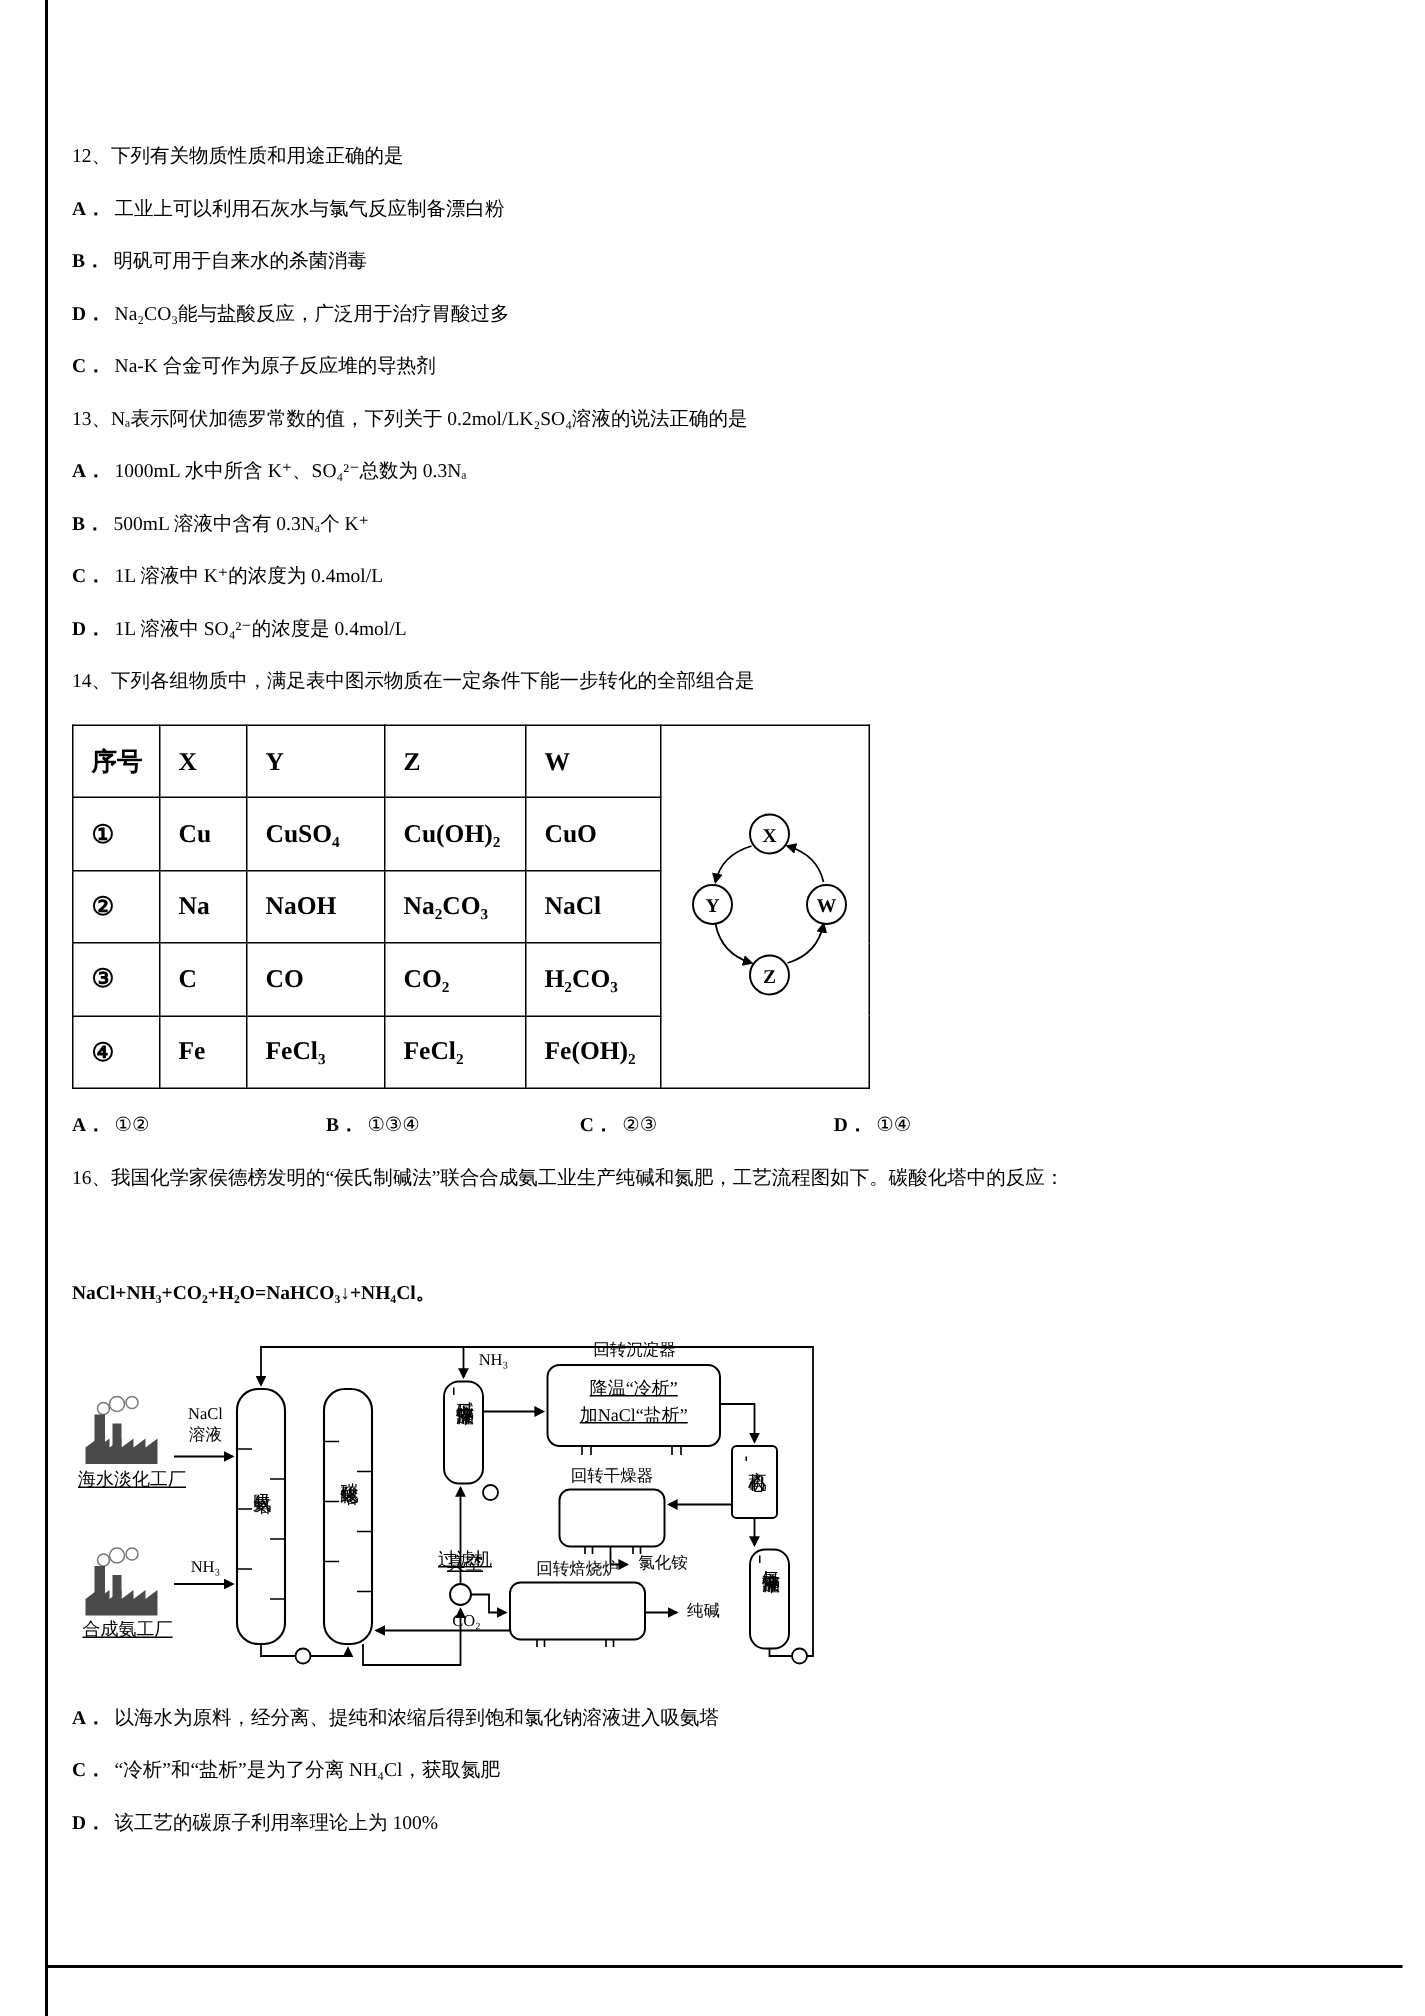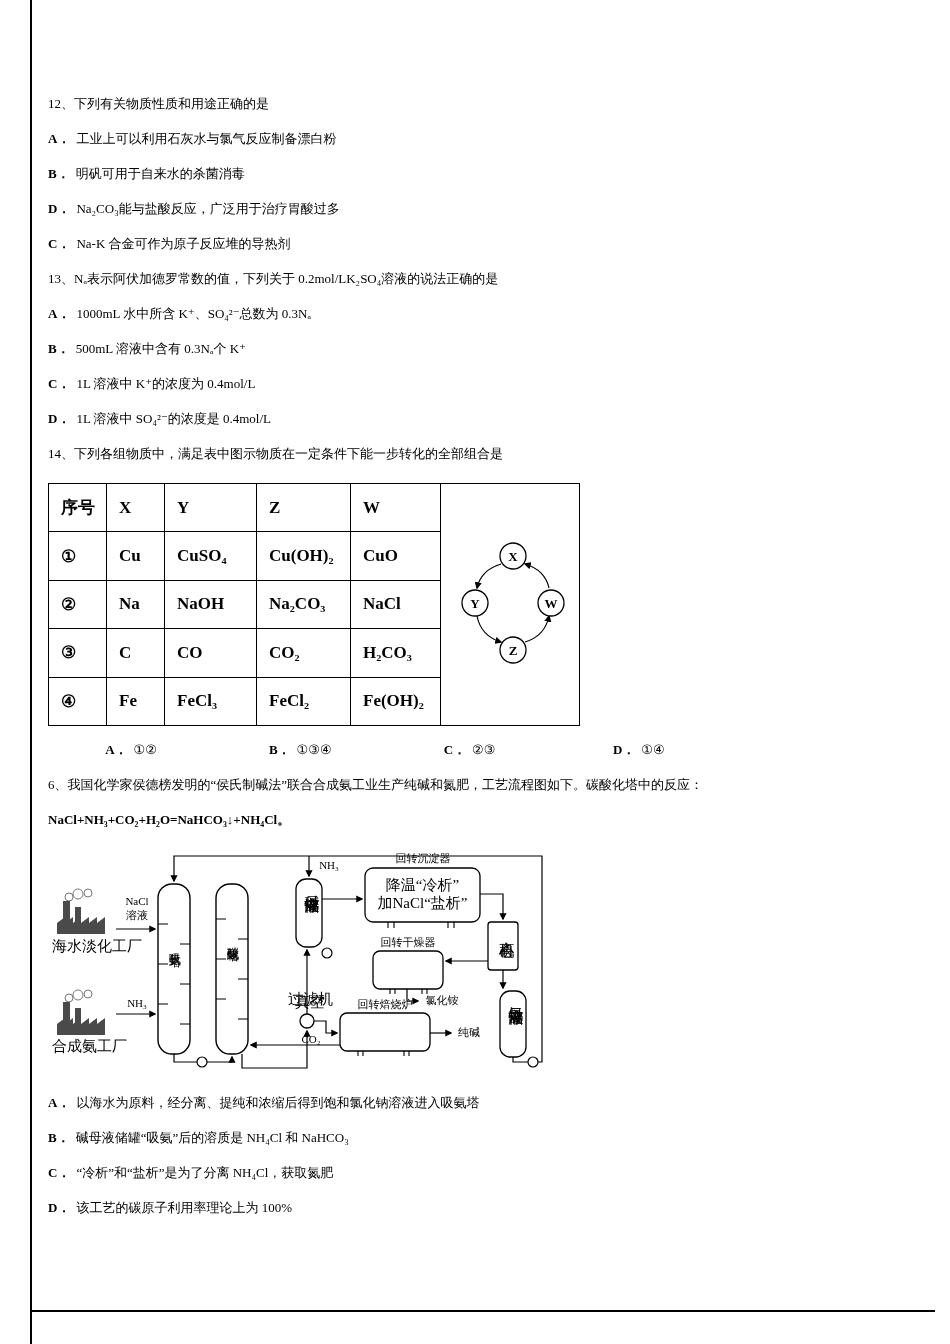--- a/index.html
+++ b/index.html
@@ -7,38 +7,38 @@
   body {
     width:950px; height:1344px; position:relative;
     font-family:"Liberation Serif","DejaVu Serif",serif;
     color:#000;
   }
   .frame-left  { position:absolute; left:30px; top:0; width:2px; height:1344px; background:#000; }
   .frame-bottom{ position:absolute; left:30px; top:1310px; width:905px; height:2px; background:#000; }
   .content { position:absolute; left:48px; top:86px; width:880px; }
   p.stem, p.option, p.subq { font-size:13px; line-height:35px; white-space:nowrap; }
   .opt-label { font-weight:bold; margin-right:6px; }
-  .equation { font-weight:bold; }
+  .equation { font-weight:bold;margin-top:42px; }
   
   table.q14 { border-collapse:collapse; margin:12px 0 6px 0; }
   table.q14 td {
     border:1.6px solid #000; font-size:17px; font-weight:bold;
     height:48px; padding:0 6px 0 12px; vertical-align:middle;
   }
   td.diagram-cell { padding:0; text-align:center; }
-  .q14opts .optgroup { display:inline-block; width:166px;text-align:center; }
+  .q14opts .optgroup { display:inline-block; width:166px; }
   
   .flow { position:relative; width:508px; height:228px; margin:12px 0 8px 2px; }
   .flow svg.base { position:absolute; left:0; top:0; }
   .flabel {
     position:absolute; font-size:11px; line-height:1.25; text-align:center;
     font-family:"Liberation Serif","DejaVu Serif",serif; white-space:nowrap;
   }
   .vlabel { writing-mode:vertical-rl; text-orientation:upright; letter-spacing:1px; white-space:normal; }
-  .small { font-size:15px; }
+  .small { font-size:12px;text-decoration:underline; }
 </style>
 </head>
 <body>
 
 <div class="page">
   <div class="frame-left"></div>
   <div class="frame-bottom"></div>
 
   <main class="content">
 
@@ -138,21 +138,21 @@
 
       <p class="option q14opts">
         <span class="optgroup"><span class="opt-label">A．</span><span>①②</span></span>
         <span class="optgroup"><span class="opt-label">B．</span><span>①③④</span></span>
         <span class="optgroup"><span class="opt-label">C．</span><span>②③</span></span>
         <span class="optgroup"><span class="opt-label">D．</span><span>①④</span></span>
       </p>
     </section>
 
     <section>
-      <p class="stem">6、我国化学家侯德榜发明的“侯氏制碱法”联合合成氨工业生产纯碱和氮肥，工艺流程图如下。碳酸化塔中的反应：</p>
+      <p class="stem">16、我国化学家侯德榜发明的“侯氏制碱法”联合合成氨工业生产纯碱和氮肥，工艺流程图如下。碳酸化塔中的反应：</p>
       <p class="stem equation">NaCl+NH₃+CO₂+H₂O=NaHCO₃↓+NH₄Cl。</p>
 
       <div class="flow">
         <svg class="base" width="508" height="228" viewBox="0 0 508 228">
           <defs>
             <marker id="arrF" viewBox="0 0 10 10" refX="8" refY="5" markerWidth="6" markerHeight="6" orient="auto">
               <path d="M0 0L10 5L0 10z" fill="#000"></path>
             </marker>
             <g id="factory">
               <circle cx="14" cy="8" r="4" fill="none" stroke="#777" stroke-width="1"></circle>
@@ -237,19 +237,18 @@
         <div class="flabel" style="left:372px; top:145px; width:40px;">氯化铵</div>
         <div class="flabel small" style="left:243px; top:144px; width:34px;">真空</div>
         <div class="flabel small" style="left:238px; top:141px; width:44px;">过滤机</div>
         <div class="flabel" style="left:302px; top:149px; width:66px;">回转焙烧炉</div>
         <div class="flabel" style="left:404px; top:177px; width:30px;">纯碱</div>
         <div class="flabel" style="left:246px; top:184px; width:30px;">CO₂</div>
         <div class="flabel vlabel small" style="left:456px; top:146px;">氨母液储罐</div>
       </div>
 
       <p class="option"><span class="opt-label">A．</span><span>以海水为原料，经分离、提纯和浓缩后得到饱和氯化钠溶液进入吸氨塔</span></p>
-      <p class="option"><span class="opt-label">B．</span><span>碱母液储罐“吸氨”后的溶质是 NH₄Cl 和 NaHCO₃</span></p>
       <p class="option"><span class="opt-label">C．</span><span>“冷析”和“盐析”是为了分离 NH₄Cl，获取氮肥</span></p>
       <p class="option"><span class="opt-label">D．</span><span>该工艺的碳原子利用率理论上为 100%</span></p>
     </section>
 
   </main>
 </div>
 
 </body></html>

